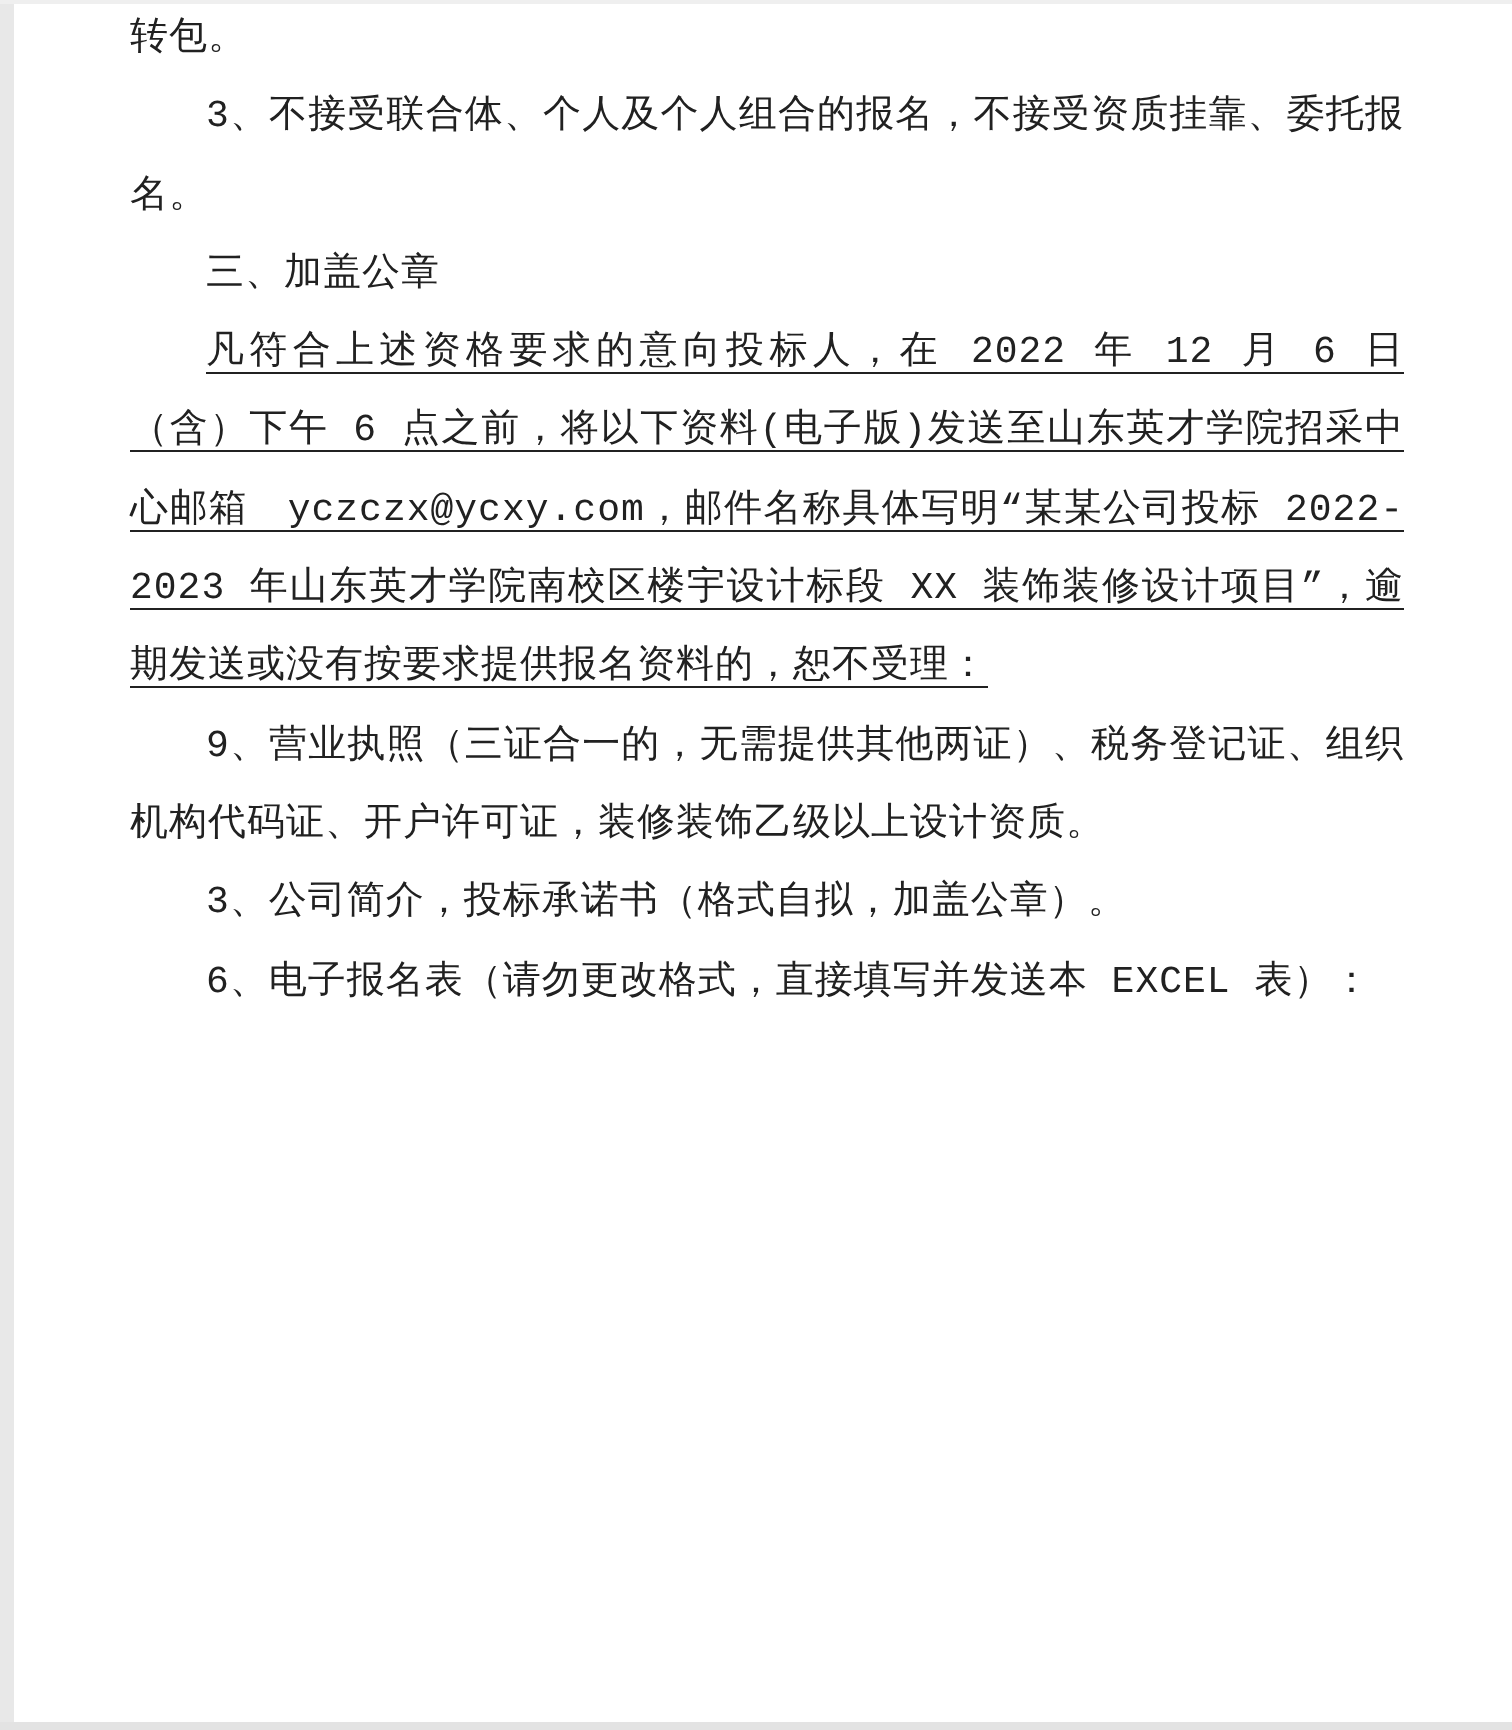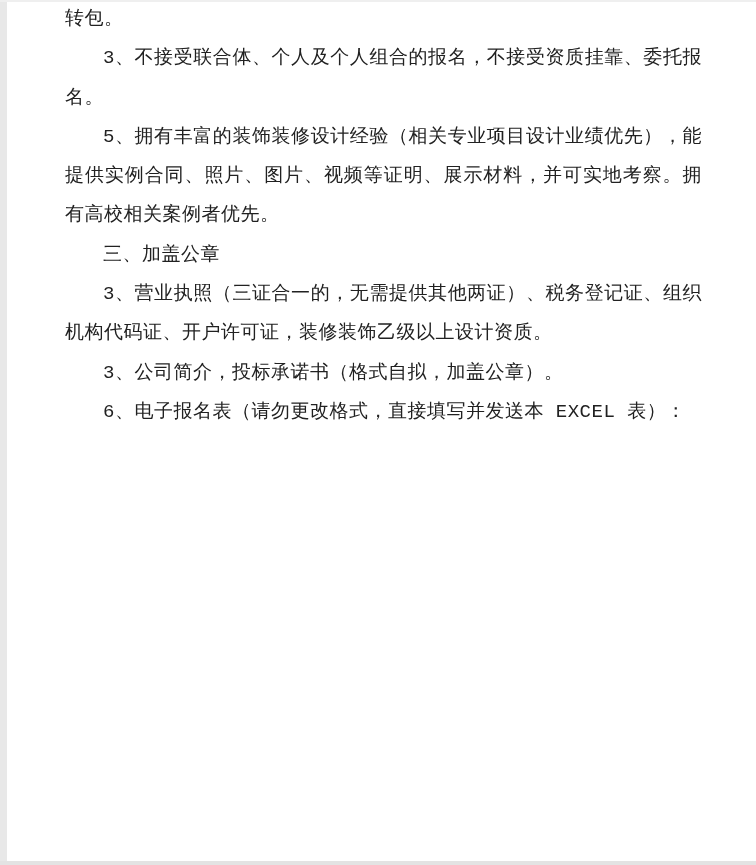--- a/index.html
+++ b/index.html
@@ -76,27 +76,27 @@
   <div class="edge-left"></div>
   <div class="edge-top"></div>
   <div class="edge-bottom"></div>
 
   <div class="content">
     <p class="para noindent">转包。</p>
 
     <p class="para">3、不接受联合体、个人及个人组合的报名，不接受资质挂靠、委托报名。</p>
 
 
-    <p class="para">5、拥有丰富的装饰装修设计经验（相关专业项目设计业绩优先），能提供实例合同、照片、图片、视频等证明、展示材料，并可实地考察。拥有高校相关案例者优先。</p>
 
 
     <p class="para">三、加盖公章</p>
 
+    <p class="para underline">凡符合上述资格要求的意向投标人，在 2022 年 12 月 6 日（含）下午 6 点之前，将以下资料(电子版)发送至山东英才学院招采中心邮箱　yczczx@ycxy.com，邮件名称具体写明“某某公司投标 2022-2023 年山东英才学院南校区楼宇设计标段 XX 装饰装修设计项目”，逾期发送或没有按要求提供报名资料的，恕不受理：</p>
 
-    <p class="para">3、营业执照（三证合一的，无需提供其他两证）、税务登记证、组织机构代码证、开户许可证，装修装饰乙级以上设计资质。</p>
+    <p class="para">9、营业执照（三证合一的，无需提供其他两证）、税务登记证、组织机构代码证、开户许可证，装修装饰乙级以上设计资质。</p>
 
 
     <p class="para">3、公司简介，投标承诺书（格式自拟，加盖公章）。</p>
 
 
     <p class="para">6、电子报名表（请勿更改格式，直接填写并发送本 EXCEL 表）：</p>
 
   </div>
 </div>
 

